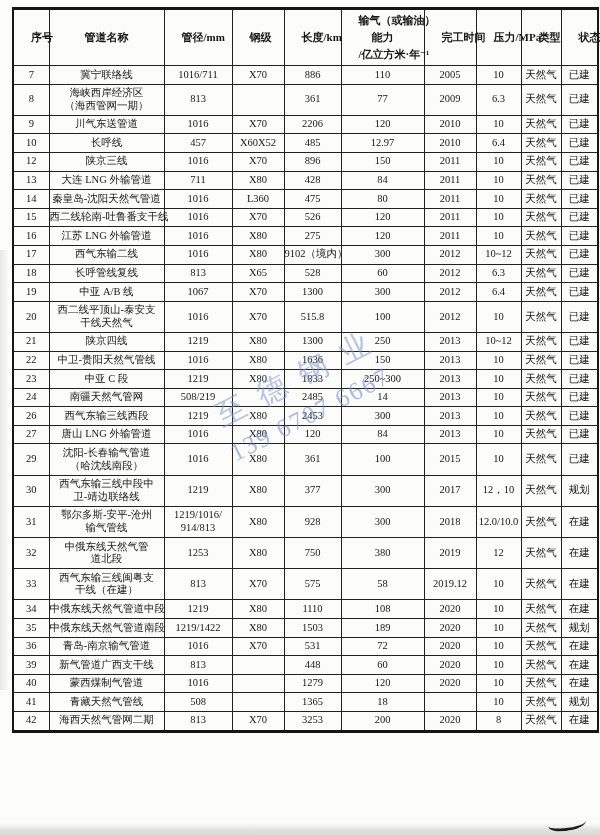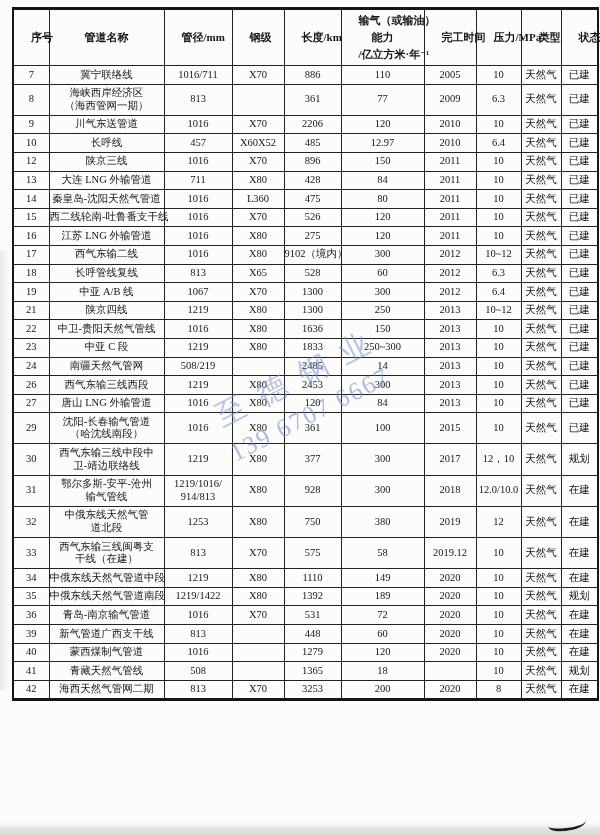--- a/index.html
+++ b/index.html
@@ -248,20 +248,33 @@
           <td>1067</td>
           <td>X70</td>
           <td>1300</td>
           <td>300</td>
           <td>2012</td>
           <td>6.4</td>
           <td>天然气</td>
           <td>已建</td>
         </tr>
         <tr>
+          <td>20</td>
+          <td>西二线平顶山-泰安支
+干线天然气</td>
+          <td>1016</td>
+          <td>X70</td>
+          <td>515.8</td>
+          <td>100</td>
+          <td>2012</td>
+          <td>10</td>
+          <td>天然气</td>
+          <td>已建</td>
+        </tr>
+        <tr>
           <td>21</td>
           <td>陕京四线</td>
           <td>1219</td>
           <td>X80</td>
           <td>1300</td>
           <td>250</td>
           <td>2013</td>
           <td>10~12</td>
           <td>天然气</td>
           <td>已建</td>
@@ -391,32 +404,32 @@
           <td>10</td>
           <td>天然气</td>
           <td>在建</td>
         </tr>
         <tr>
           <td>34</td>
           <td>中俄东线天然气管道中段</td>
           <td>1219</td>
           <td>X80</td>
           <td>1110</td>
-          <td>149</td>
+          <td>108</td>
           <td>2020</td>
           <td>10</td>
           <td>天然气</td>
           <td>在建</td>
         </tr>
         <tr>
           <td>35</td>
           <td>中俄东线天然气管道南段</td>
           <td>1219/1422</td>
           <td>X80</td>
-          <td>1392</td>
+          <td>1503</td>
           <td>189</td>
           <td>2020</td>
           <td>10</td>
           <td>天然气</td>
           <td>规划</td>
         </tr>
         <tr>
           <td>36</td>
           <td>青岛-南京输气管道</td>
           <td>1016</td>

